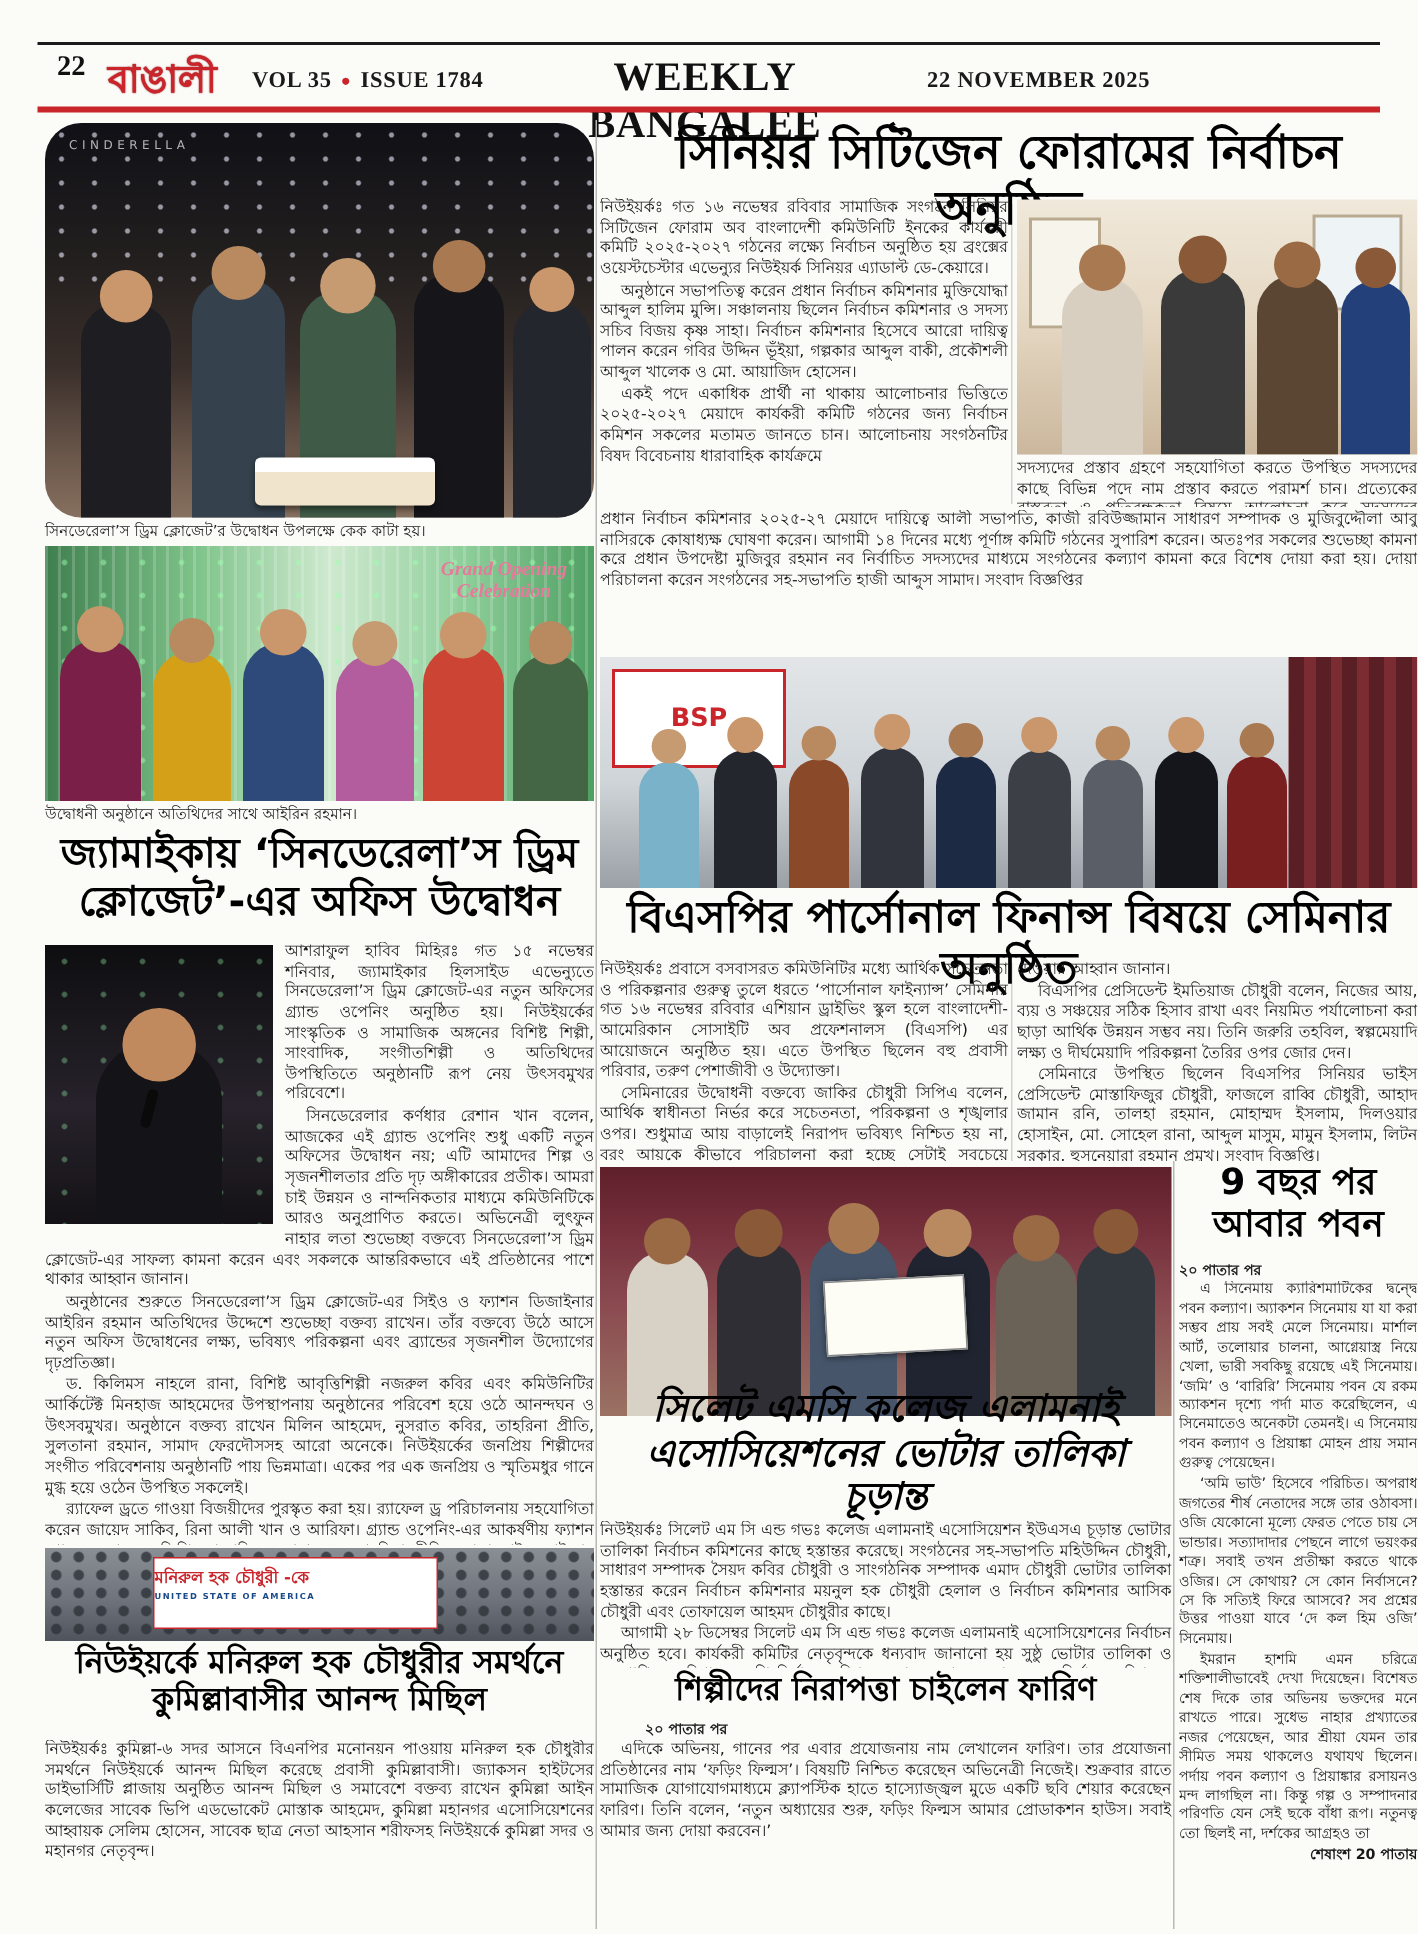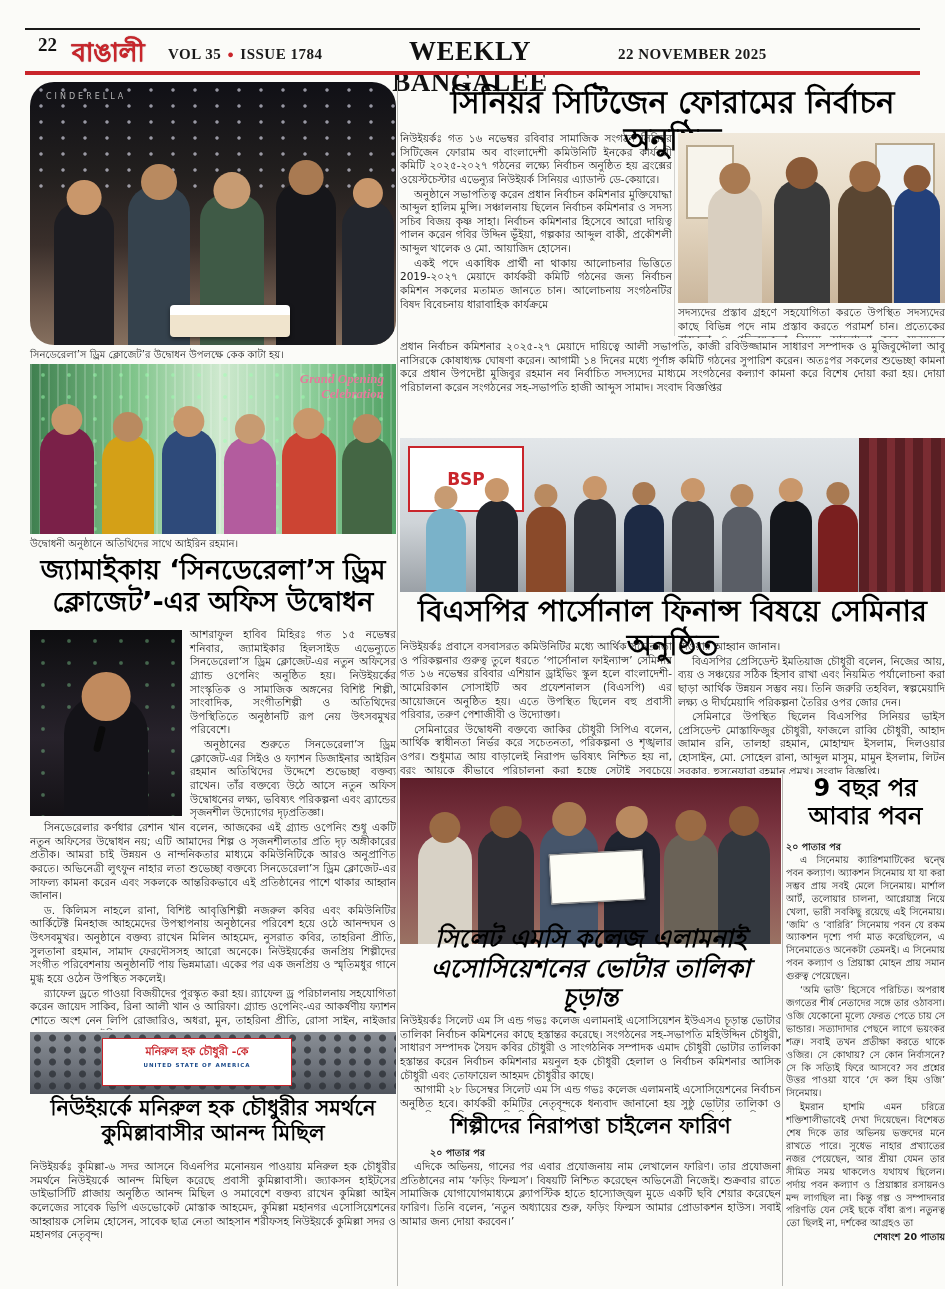--- a/index.html
+++ b/index.html
@@ -26,33 +26,33 @@
   
   .photo{position:absolute;overflow:hidden;background:#777;}
   .fig{position:absolute;border-radius:26px 26px 0 0;background:#2b2b31;}
   .fig::before{content:"";position:absolute;top:-22px;left:50%;transform:translateX(-50%);width:58%;height:0;padding-bottom:58%;border-radius:50%;background:var(--skin,#c9976b);}
   .sparkles{position:absolute;left:0;top:0;width:100%;height:45%;background-image:radial-gradient(circle,#eef 1.2px,transparent 2.2px);background-size:22px 16px;opacity:.6;}
   .greensparkles{position:absolute;left:0;top:0;width:100%;height:100%;background-image:radial-gradient(circle,#9dffb0 1.3px,transparent 2.4px);background-size:26px 22px;opacity:.5;}
   .photo-cake{background:linear-gradient(180deg,#101016 0%,#221f1e 35%,#3a2f2b 62%,#6a564a 84%,#86705f 100%);}
   .cake{position:absolute;left:140px;bottom:8px;width:120px;height:32px;background:linear-gradient(180deg,#ffffff 0 30%,#f0e4cd 30% 100%);border-radius:4px;box-shadow:0 2px 4px rgba(0,0,0,.5);}
   .ovl-cine{position:absolute;left:16px;top:10px;color:#cfcfcf;font-size:8px;letter-spacing:3px;opacity:.85;}
   .photo-green{background:linear-gradient(90deg,#3f7f4f,#7fc48a 28%,#cfe9cf 52%,#8fcf9b 76%,#4f9f62),repeating-linear-gradient(90deg,rgba(255,255,255,.18) 0 2px,transparent 2px 9px);background-blend-mode:overlay;}
-  .ovl-script{position:absolute;right:12px;top:8px;width:120px;color:#e7799c;font:italic 700 13px "Liberation Serif",serif;text-align:right;line-height:1.15;}
+  .ovl-script{position:absolute;right:0;top:8px;width:120px;color:#e7799c;font:italic 700 13px "Liberation Serif",serif;text-align:center;line-height:1.15;}
   .photo-speaker{background:linear-gradient(180deg,#0e0e10,#27222b 58%,#141216);}
   .mic{position:absolute;left:66px;top:96px;width:7px;height:26px;background:#0a0a0a;border-radius:3px;transform:rotate(14deg);}
   .photo-men{background:linear-gradient(180deg,#f0e8da 0%,#e6d9c4 45%,#cbb79d 100%);}
   .window{position:absolute;background:#f7f4ec;border:2px solid #b9a98e;}
   .photo-bsp{background:linear-gradient(180deg,#e2e6e9 0%,#cfd4d8 55%,#9aa0a6 100%);}
   .curtain{position:absolute;right:0;top:0;width:86px;height:100%;background:repeating-linear-gradient(90deg,#5a1f24 0 10px,#7a2c32 10px 18px);}
   .bspbanner{position:absolute;left:8px;top:8px;width:112px;height:62px;background:#fff;border:2px solid #c9252b;color:#c9252b;font-weight:800;font-size:17px;display:flex;align-items:center;justify-content:center;}
   .photo-cert{background:linear-gradient(180deg,#5e1f2b 0%,#76303c 26%,#8a4a50 55%,#9a7263 100%);}
   .cert{position:absolute;left:150px;top:74px;width:92px;height:48px;background:#fdfdf6;border:1px solid #888;transform:rotate(-3deg);box-shadow:0 1px 4px rgba(0,0,0,.5);}
   .photo-crowd{background:linear-gradient(180deg,#8a8f96 0%,#6f747c 55%,#4f545c 100%);}
   .crowdheads{position:absolute;inset:0;background-image:radial-gradient(circle,#2e3238 3px,transparent 4px);background-size:15px 12px;opacity:.8;}
-  .crowdbanner{position:absolute;left:72px;top:6px;width:190px;height:48px;background:#fff;border:1px solid #c9252b;text-align:center;padding-top:6px;box-sizing:border-box;}
+  .crowdbanner{position:absolute;left:72px;top:6px;width:190px;height:48px;background:#fff;border:1px solid #c9252b;padding-top:6px;box-sizing:border-box;}
   .crowdbanner .l1{color:#c9252b;font-weight:800;font-size:11px;line-height:1.2;}
   .crowdbanner .l2{color:#1a4a8a;font-weight:700;font-size:5.5px;letter-spacing:1px;margin-top:4px;}
 </style>
 </head>
 <body>
 
 <div class="topline"></div>
 <div class="pagenum">22</div>
 <div class="logo">বাঙালী</div>
 <div class="volissue">
@@ -93,22 +93,22 @@
 
 <div class="hl" style="left:30px;top:554px;width:366px;font-size:27px;">জ্যামাইকায় ‘সিনডেরেলা’স ড্রিম ক্লোজেট’-এর অফিস উদ্বোধন</div>
 
 <div class="body-txt" style="left:30px;top:628px;width:366px;height:402px;">
   <div class="photo photo-speaker" style="position:relative;float:left;width:152px;height:186px;margin:2px 8px 4px 0;">
     <div class="greensparkles" style="opacity:.35;"></div>
     <span class="fig" style="left:34px;top:64px;width:84px;height:124px;background:#141318;--skin:#c08a5e;border-radius:40px 40px 0 0;"></span>
     <span class="mic"></span>
   </div>
   <p class="noindent">আশরাফুল হাবিব মিহিরঃ গত ১৫ নভেম্বর শনিবার, জ্যামাইকার হিলসাইড এভেন্যুতে সিনডেরেলা’স ড্রিম ক্লোজেট-এর নতুন অফিসের গ্র্যান্ড ওপেনিং অনুষ্ঠিত হয়। নিউইয়র্কের সাংস্কৃতিক ও সামাজিক অঙ্গনের বিশিষ্ট শিল্পী, সাংবাদিক, সংগীতশিল্পী ও অতিথিদের উপস্থিতিতে অনুষ্ঠানটি রূপ নেয় উৎসবমুখর পরিবেশে।</p>
+  <p>সিনডেরেলার কর্ণধার রেশান খান বলেন, আজকের এই গ্র্যান্ড ওপেনিং শুধু একটি নতুন অফিসের উদ্বোধন নয়; এটি আমাদের শিল্প ও সৃজনশীলতার প্রতি দৃঢ় অঙ্গীকারের প্রতীক। আমরা চাই উন্নয়ন ও নান্দনিকতার মাধ্যমে কমিউনিটিকে আরও অনুপ্রাণিত করতে। অভিনেত্রী লুৎফুন নাহার লতা শুভেচ্ছা বক্তব্যে সিনডেরেলা’স ড্রিম ক্লোজেট-এর সাফল্য কামনা করেন এবং সকলকে আন্তরিকভাবে এই প্রতিষ্ঠানের পাশে থাকার আহ্বান জানান।</p>
   <p>অনুষ্ঠানের শুরুতে সিনডেরেলা’স ড্রিম ক্লোজেট-এর সিইও ও ফ্যাশন ডিজাইনার আইরিন রহমান অতিথিদের উদ্দেশে শুভেচ্ছা বক্তব্য রাখেন। তাঁর বক্তব্যে উঠে আসে নতুন অফিস উদ্বোধনের লক্ষ্য, ভবিষ্যৎ পরিকল্পনা এবং ব্র্যান্ডের সৃজনশীল উদ্যোগের দৃঢ়প্রতিজ্ঞা।</p>
-  <p>সিনডেরেলার কর্ণধার রেশান খান বলেন, আজকের এই গ্র্যান্ড ওপেনিং শুধু একটি নতুন অফিসের উদ্বোধন নয়; এটি আমাদের শিল্প ও সৃজনশীলতার প্রতি দৃঢ় অঙ্গীকারের প্রতীক। আমরা চাই উন্নয়ন ও নান্দনিকতার মাধ্যমে কমিউনিটিকে আরও অনুপ্রাণিত করতে। অভিনেত্রী লুৎফুন নাহার লতা শুভেচ্ছা বক্তব্যে সিনডেরেলা’স ড্রিম ক্লোজেট-এর সাফল্য কামনা করেন এবং সকলকে আন্তরিকভাবে এই প্রতিষ্ঠানের পাশে থাকার আহ্বান জানান।</p>
   <p>ড. কিলিমস নাহলে রানা, বিশিষ্ট আবৃত্তিশিল্পী নজরুল কবির এবং কমিউনিটির আর্কিটেক্ট মিনহাজ আহমেদের উপস্থাপনায় অনুষ্ঠানের পরিবেশ হয়ে ওঠে আনন্দঘন ও উৎসবমুখর। অনুষ্ঠানে বক্তব্য রাখেন মিলিন আহমেদ, নুসরাত কবির, তাহরিনা প্রীতি, সুলতানা রহমান, সামাদ ফেরদৌসসহ আরো অনেকে। নিউইয়র্কের জনপ্রিয় শিল্পীদের সংগীত পরিবেশনায় অনুষ্ঠানটি পায় ভিন্নমাত্রা। একের পর এক জনপ্রিয় ও স্মৃতিমধুর গানে মুগ্ধ হয়ে ওঠেন উপস্থিত সকলেই।</p>
   <p>র‍্যাফেল ড্রতে গাওয়া বিজয়ীদের পুরস্কৃত করা হয়। র‍্যাফেল ড্র পরিচালনায় সহযোগিতা করেন জায়েদ সাকিব, রিনা আলী খান ও আরিফা। গ্র্যান্ড ওপেনিং-এর আকর্ষণীয় ফ্যাশন শোতে অংশ নেন লিপি রোজারিও, অধরা, মুন, তাহরিনা প্রীতি, রোসা সাইন, নাইজার আহমেদ এবং আইরিন রহমান।</p>
 
 </div>
 
 <div class="photo photo-crowd" style="left:30px;top:1032px;width:366px;height:62px;">
   <div class="crowdheads"></div>
   <div class="crowdbanner">
     <div class="l1">মনিরুল হক চৌধুরী -কে</div>
     <div class="l2">UNITED STATE OF AMERICA</div>
@@ -117,21 +117,21 @@
 <div class="hl" style="left:30px;top:1096px;width:366px;font-size:21px;">নিউইয়র্কে মনিরুল হক চৌধুরীর সমর্থনে কুমিল্লাবাসীর আনন্দ মিছিল</div>
 <div class="body-txt" style="left:30px;top:1160px;width:366px;height:122px;">
   <p class="noindent">নিউইয়র্কঃ কুমিল্লা-৬ সদর আসনে বিএনপির মনোনয়ন পাওয়ায় মনিরুল হক চৌধুরীর সমর্থনে নিউইয়র্কে আনন্দ মিছিল করেছে প্রবাসী কুমিল্লাবাসী। জ্যাকসন হাইটসের ডাইভার্সিটি প্লাজায় অনুষ্ঠিত আনন্দ মিছিল ও সমাবেশে বক্তব্য রাখেন কুমিল্লা আইন কলেজের সাবেক ভিপি এডভোকেট মোস্তাক আহমেদ, কুমিল্লা মহানগর এসোসিয়েশনের আহ্বায়ক সেলিম হোসেন, সাবেক ছাত্র নেতা আহসান শরীফসহ নিউইয়র্কে কুমিল্লা সদর ও মহানগর নেতৃবৃন্দ।</p>
 </div>
 
 <div class="hl" style="left:400px;top:84px;width:545px;font-size:31px;">সিনিয়র সিটিজেন ফোরামের নির্বাচন অনুষ্ঠিত</div>
 
 <div class="body-txt" style="left:400px;top:132px;width:272px;height:206px;">
   <p class="noindent">নিউইয়র্কঃ গত ১৬ নভেম্বর রবিবার সামাজিক সংগঠন সিনিয়র সিটিজেন ফোরাম অব বাংলাদেশী কমিউনিটি ইনকের কার্যকরী কমিটি ২০২৫-২০২৭ গঠনের লক্ষ্যে নির্বাচন অনুষ্ঠিত হয় ব্রংক্সের ওয়েস্টচেস্টার এভেন্যুর নিউইয়র্ক সিনিয়র এ্যাডাল্ট ডে-কেয়ারে।</p>
   <p>অনুষ্ঠানে সভাপতিত্ব করেন প্রধান নির্বাচন কমিশনার মুক্তিযোদ্ধা আব্দুল হালিম মুন্সি। সঞ্চালনায় ছিলেন নির্বাচন কমিশনার ও সদস্য সচিব বিজয় কৃষ্ণ সাহা। নির্বাচন কমিশনার হিসেবে আরো দায়িত্ব পালন করেন গবির উদ্দিন ভূঁইয়া, গল্পকার আব্দুল বাকী, প্রকৌশলী আব্দুল খালেক ও মো. আয়াজিদ হোসেন।</p>
-  <p>একই পদে একাধিক প্রার্থী না থাকায় আলোচনার ভিত্তিতে 2019-২০২৭ মেয়াদে কার্যকরী কমিটি গঠনের জন্য নির্বাচন কমিশন সকলের মতামত জানতে চান। আলোচনায় সংগঠনটির বিষদ বিবেচনায় ধারাবাহিক কার্যক্রমে</p>
+  <p>একই পদে একাধিক প্রার্থী না থাকায় আলোচনার ভিত্তিতে ২০২৫-২০২৭ মেয়াদে কার্যকরী কমিটি গঠনের জন্য নির্বাচন কমিশন সকলের মতামত জানতে চান। আলোচনায় সংগঠনটির বিষদ বিবেচনায় ধারাবাহিক কার্যক্রমে</p>
 </div>
 
 <div class="photo photo-men" style="left:678px;top:133px;width:267px;height:170px;">
   <div class="window" style="left:8px;top:12px;width:44px;height:70px;"></div>
   <div class="window" style="right:10px;top:10px;width:56px;height:60px;background:#eef3f6;"></div>
   <span class="fig" style="left:30px;top:52px;width:54px;height:118px;background:#d9cfc0;--skin:#a97a52;"></span>
   <span class="fig" style="left:96px;top:46px;width:56px;height:124px;background:#3a3a3a;--skin:#8a5a38;"></span>
   <span class="fig" style="left:160px;top:50px;width:54px;height:120px;background:#5a4632;--skin:#9a6a44;"></span>
   <span class="fig" style="left:216px;top:54px;width:46px;height:116px;background:#23407a;--skin:#8a5a38;"></span>
 </div>

